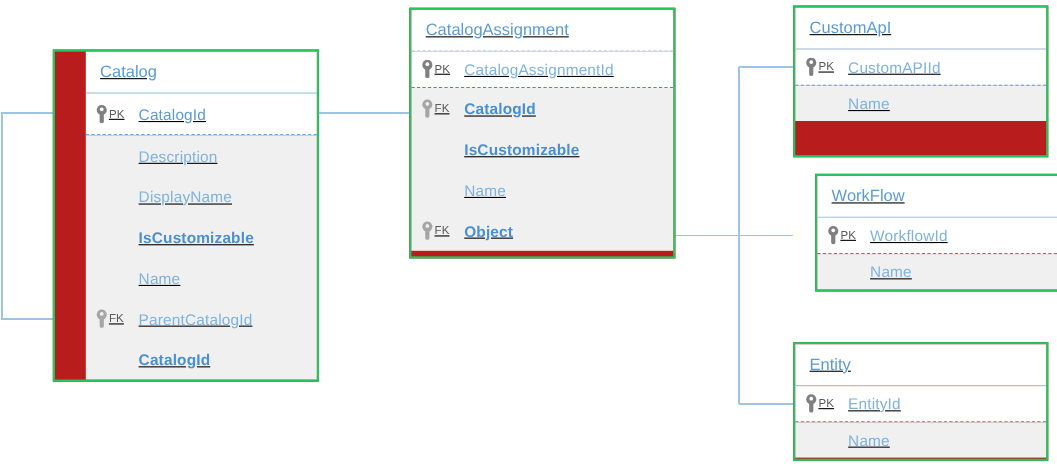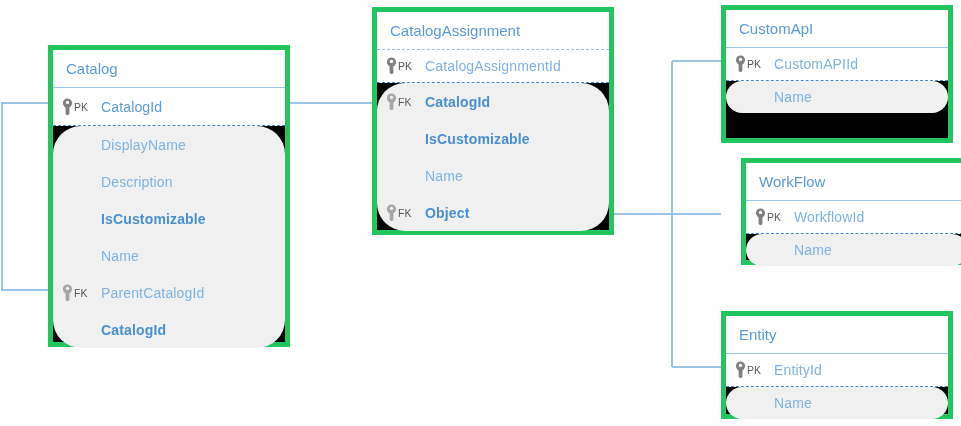--- a/index.html
+++ b/index.html
@@ -24,22 +24,23 @@
     left: 0;
     top: 0;
     width: 961px;
     height: 426px;
     pointer-events: none;
   }
 
   .entity {
     position: absolute;
     box-sizing: border-box;
-    border: 5px solid #22c55e;
-    background: #000000;
+    border: 2px solid #22c55e;
+    background: #b91c1c;
+    text-decoration: underline;
   }
   .entity-title {
     box-sizing: border-box;
     height: 38px;
     line-height: 38px;
     padding-left: 13px;
     font-size: 15px;
     color: #5b9bd5;
     background: #ffffff;
     border-bottom: 1px solid #9dc3e6;
@@ -48,21 +49,20 @@
   }
   .entity-title.dashed {
     border-bottom: 1px dashed #9dc3e6;
   }
   .pk-group {
     background: #ffffff;
     border-bottom: 1px dashed #4a86c8;
   }
   .attr-group {
     background: #f0f0f0;
-    border-radius: 28px;
   }
   .row {
     position: relative;
     box-sizing: border-box;
     height: 37px;
     display: flex;
     align-items: center;
     white-space: nowrap;
   }
   .row.tight { height: 32px; }
@@ -120,45 +120,45 @@
       <path d="M 672 61 L 672 367"></path>
 
       <path d="M 672 61 L 721 61"></path>
 
       <path d="M 672 214 L 721 214"></path>
 
       <path d="M 672 367 L 721 367"></path>
     </g>
   </svg>
 
-  <div class="entity" style="left:48px; top:45px; width:242px; height:302px;">
+  <div class="entity" style="left:48px; top:45px; width:242px; height:302px;padding-left:28px;">
     <div class="entity-title">Catalog</div>
     <div class="pk-group">
       <div class="row">
         <span class="keycell">
           <span class="keyicon">
             <svg width="11" height="18" viewBox="0 0 11 18">
               <circle cx="5.5" cy="5" r="4.6" fill="#808080"></circle>
               <circle cx="5.5" cy="4.4" r="1.7" fill="#ffffff"></circle>
               <rect x="3.6" y="7.5" width="3.8" height="9.5" rx="1.7" fill="#808080"></rect>
             </svg>
           </span>
           <span class="keylabel">PK</span>
         </span>
         <span class="attrname">CatalogId</span>
       </div>
     </div>
     <div class="attr-group">
       <div class="row">
         <span class="keycell"></span>
+        <span class="attrname muted">Description</span>
+      </div>
+      <div class="row">
+        <span class="keycell"></span>
         <span class="attrname muted">DisplayName</span>
-      </div>
-      <div class="row">
-        <span class="keycell"></span>
-        <span class="attrname muted">Description</span>
       </div>
       <div class="row">
         <span class="keycell"></span>
         <span class="attrname bold">IsCustomizable</span>
       </div>
       <div class="row">
         <span class="keycell"></span>
         <span class="attrname muted">Name</span>
       </div>
       <div class="row">

